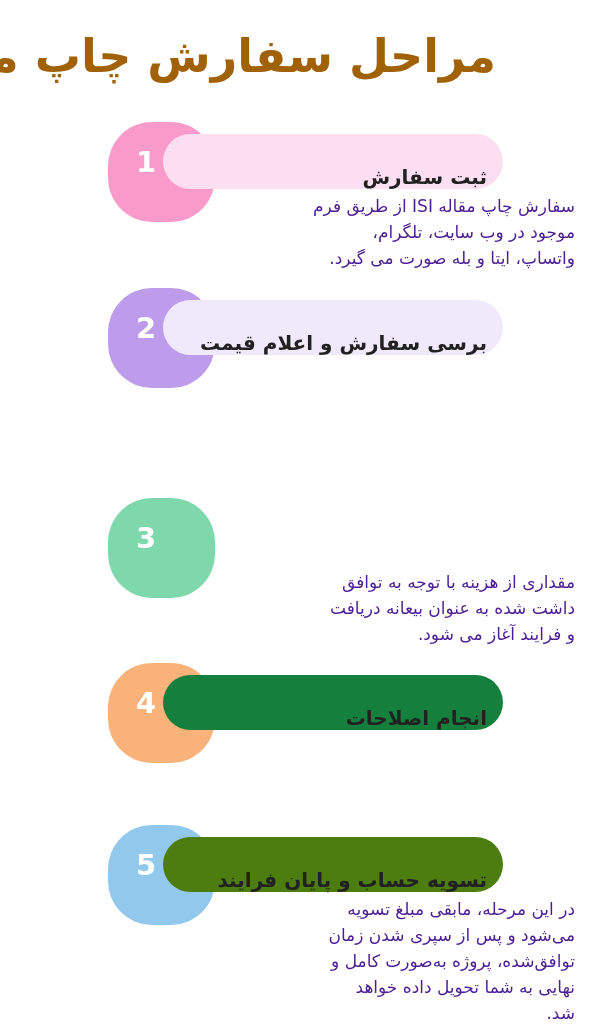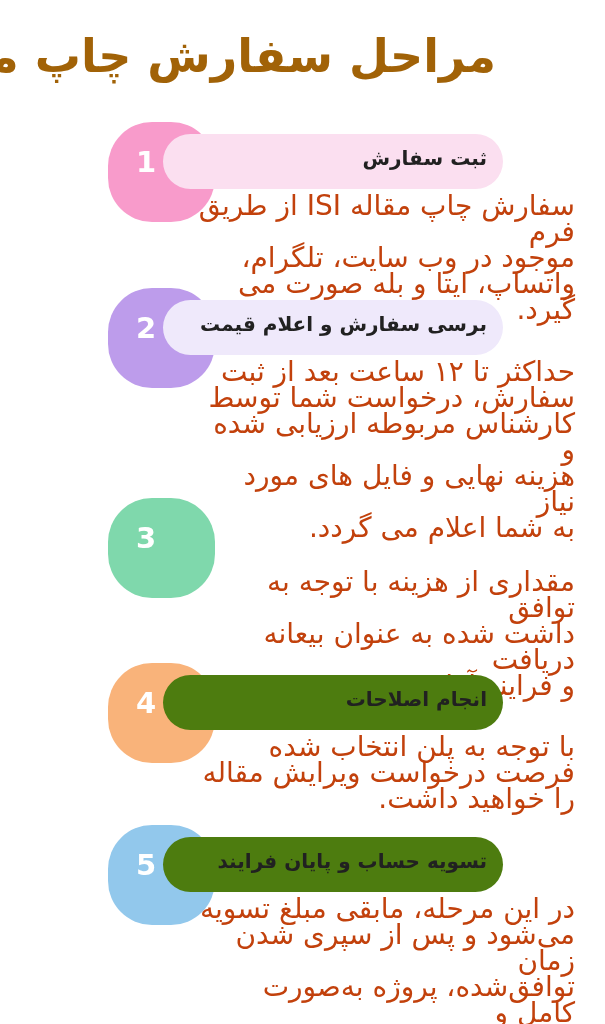--- a/index.html
+++ b/index.html
@@ -52,41 +52,41 @@
     color: #ffffff;
     font-size: 29px;
     font-weight: bold;
   }
   .pill {
     position: absolute;
     left: 163px; top: 12px;
     width: 340px; height: 55px;
     border-radius: 27.5px;
     box-sizing: border-box;
-    padding: 12px 16px;
+    padding: 0 16px;
     display: flex;
-    align-items: flex-start;
+    align-items: flex-end;
     justify-content: flex-start;
     direction: rtl;
   }
   .label {
     font-size: 20px;
     font-weight: bold;
     color: #212121;
   }
   .desc {
     position: absolute;
     right: 30px; top: 71px;
     width: 378px;
     margin: 0;
     direction: rtl;
     text-align: right;
-    font-size: 28px;
+    font-size: 17px;
     line-height: 26px;
-    color: #c2410c;
+    color: #4c1d95;
     white-space: pre-line;
   }
   
   .step-1 { top: 122px; }
   .step-2 { top: 288px; }
   .step-3 { top: 498px; }
   .step-4 { top: 663px; }
   .step-5 { top: 825px; }
 </style>
 </head>
@@ -110,48 +110,40 @@
   </section>
 
   <section class="step step-2">
     <div class="blob" style="background: rgb(189, 156, 235);"></div>
     <div class="pill" style="background: rgb(239, 233, 251);">
       <span class="label">برسی سفارش و اعلام قیمت</span>
     </div>
     <div class="num-wrap">
       <span class="num">2</span>
     </div>
-    <p class="desc">حداکثر تا ۱۲ ساعت بعد از ثبت
-سفارش، درخواست شما توسط
-کارشناس مربوطه ارزیابی شده و
-هزینه نهایی و فایل های مورد نیاز
-به شما اعلام می گردد.</p>
   </section>
 
   <section class="step step-3">
     <div class="blob" style="background: rgb(127, 216, 172);"></div>
     <div class="num-wrap">
       <span class="num">3</span>
     </div>
     <p class="desc">مقداری از هزینه با توجه به توافق
 داشت شده به عنوان بیعانه دریافت
 و فرایند آغاز می شود.</p>
   </section>
 
   <section class="step step-4">
     <div class="blob" style="background: rgb(249, 179, 122);"></div>
-    <div class="pill" style="background: #4d7c0f;">
+    <div class="pill" style="background: #15803d;">
       <span class="label">انجام اصلاحات</span>
     </div>
     <div class="num-wrap">
       <span class="num">4</span>
     </div>
-    <p class="desc">با توجه به پلن انتخاب شده
-فرصت درخواست ویرایش مقاله
-را خواهید داشت.</p>
   </section>
 
   <section class="step step-5">
     <div class="blob" style="background: rgb(146, 200, 236);"></div>
     <div class="pill" style="background: #4d7c0f;">
       <span class="label">تسویه حساب و پایان فرایند</span>
     </div>
     <div class="num-wrap">
       <span class="num">5</span>
     </div>

